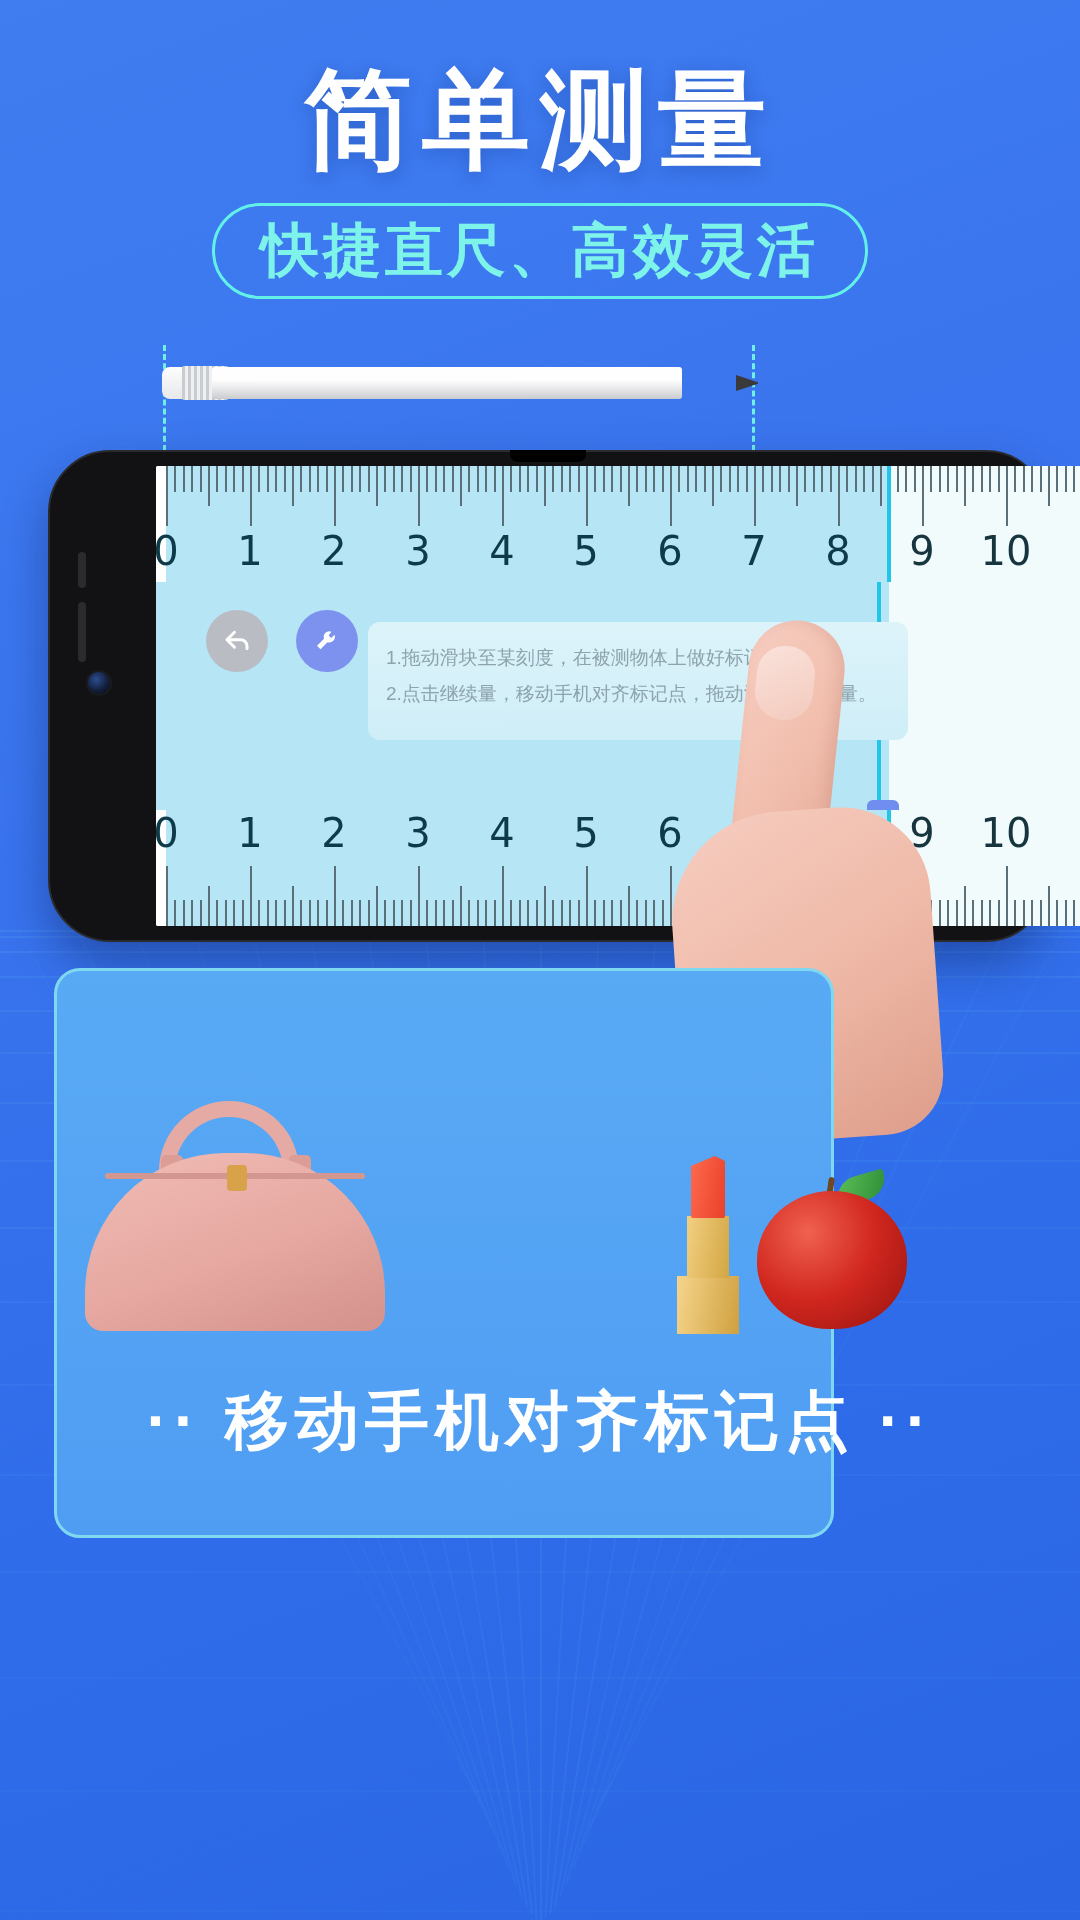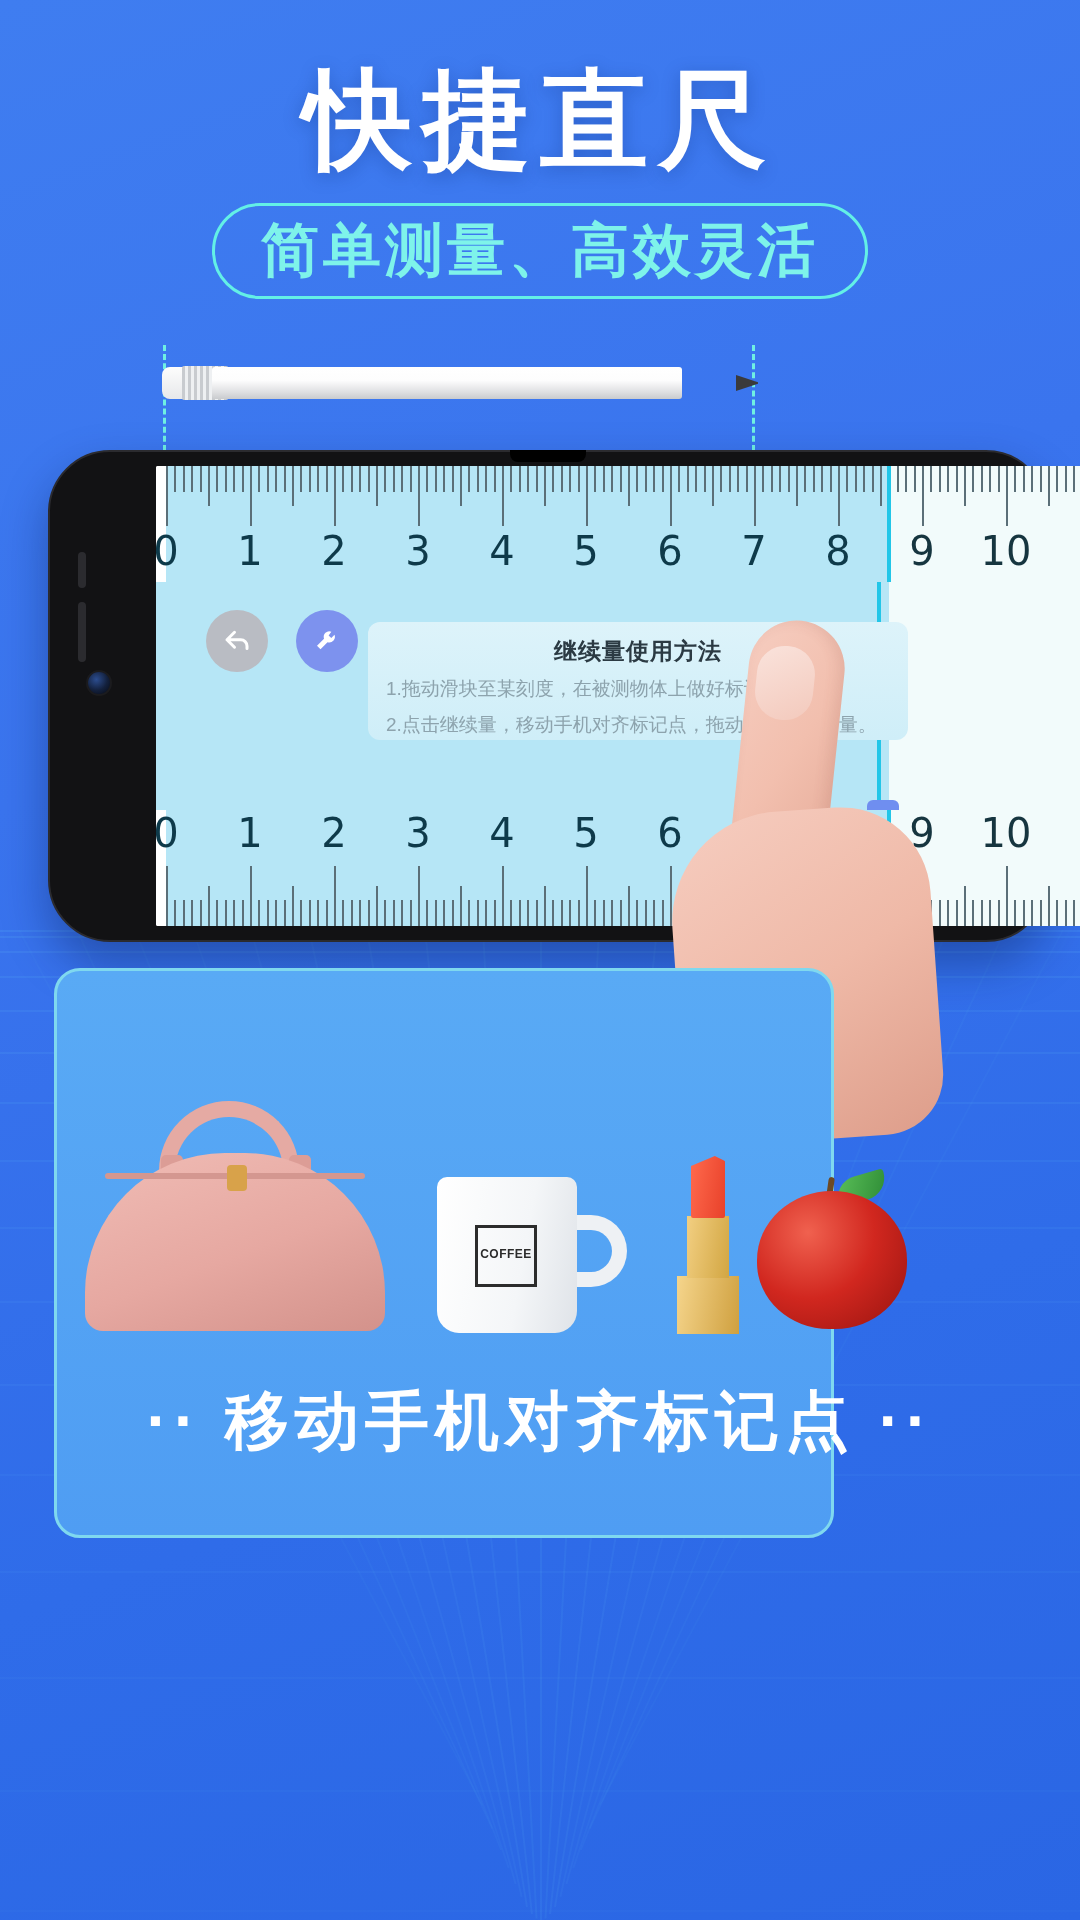--- a/index.html
+++ b/index.html
@@ -340,24 +340,24 @@
     <div class="vline" style="left: 50%; transform: translateX(116px) rotate(6.2deg); opacity: 0.26;"></div>
     <div class="vline" style="left: 50%; transform: translateX(174px) rotate(9.3deg); opacity: 0.25;"></div>
     <div class="vline" style="left: 50%; transform: translateX(232px) rotate(12.4deg); opacity: 0.23;"></div>
     <div class="vline" style="left: 50%; transform: translateX(290px) rotate(15.5deg); opacity: 0.21;"></div>
     <div class="vline" style="left: 50%; transform: translateX(348px) rotate(18.6deg); opacity: 0.19;"></div>
     <div class="vline" style="left: 50%; transform: translateX(406px) rotate(21.7deg); opacity: 0.17;"></div>
     <div class="vline" style="left: 50%; transform: translateX(464px) rotate(24.8deg); opacity: 0.16;"></div>
     <div class="vline" style="left: 50%; transform: translateX(522px) rotate(27.9deg); opacity: 0.14;"></div>
   </div>
 
-<div class="headline">快捷直尺</div>
+<div class="headline">简单测量</div>
 
 <div class="subpill">
-  <span>简单测量、高效灵活</span>
+  <span>快捷直尺、高效灵活</span>
 </div>
 
 <div class="guide guide-left"></div>
 <div class="guide guide-right"></div>
 <div class="pencil-wrap">
   <div class="pencil-eraser"></div>
   <div class="pencil-ferrule"></div>
   <div class="pencil-body"></div>
   <div class="pencil-wood"></div>
   <div class="pencil-tip"></div>
@@ -511,21 +511,20 @@
         </svg>
       </div>
 
       <div class="icon-btn icon-tool">
         <svg viewBox="0 0 24 24">
           <path d="M15.5 4.5a4.5 4.5 0 0 0-5.9 5.6L4 15.7l2.8 2.8 5.6-5.6a4.5 4.5 0 0 0 5.6-5.9l-2.6 2.6-2.1-2.1z" fill="#ffffff"></path>
         </svg>
       </div>
 
       <div class="help-panel">
-        <div class="help-title">继续量使用方法</div>
         <div class="help-line">1.拖动滑块至某刻度，在被测物体上做好标记；</div>
         <div class="help-line">2.点击继续量，移动手机对齐标记点，拖动滑块继续测量。</div>
       </div>
 
       <div class="slider-handle">
         <i></i>
       </div>
 
       <div class="btnrow">
         <div class="btn btn-reset">重置</div>
@@ -677,26 +676,20 @@
 
   <div class="bag">
     <div class="bag-handle"></div>
     <div class="bag-strap l"></div>
     <div class="bag-strap r"></div>
     <div class="bag-body"></div>
     <div class="bag-zip"></div>
     <div class="bag-pull"></div>
   </div>
 
-  <div class="mug">
-    <div class="mug-handle"></div>
-    <div class="mug-body"></div>
-    <div class="mug-label"></div>
-    <div class="mug-text">COFFEE</div>
-  </div>
 
   <div class="lipstick">
     <div class="lip-base"></div>
     <div class="lip-mid"></div>
     <div class="lip-top"></div>
   </div>
 
   <div class="apple">
     <div class="apple-stem"></div>
     <div class="apple-leaf"></div>

